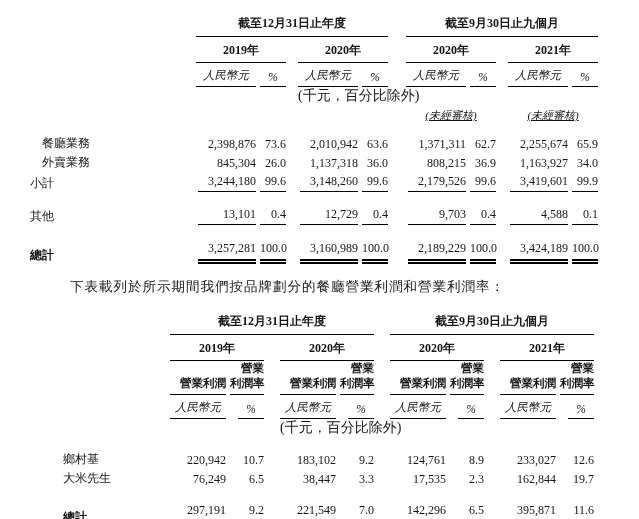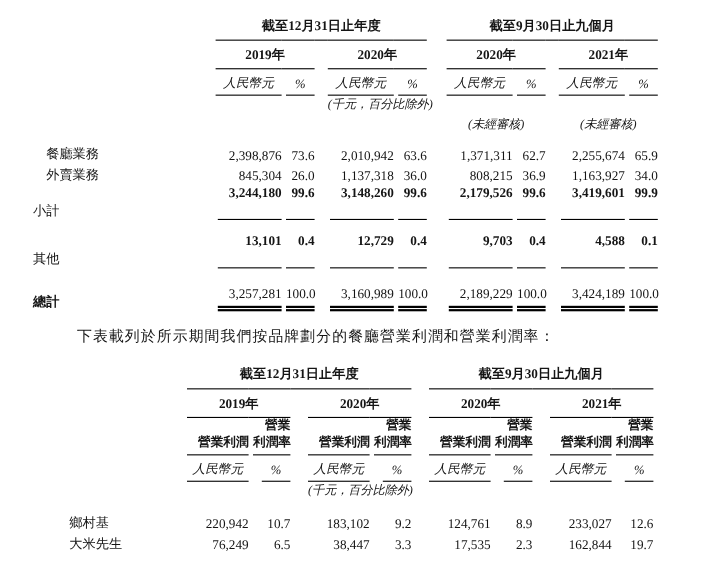--- a/index.html
+++ b/index.html
@@ -19,37 +19,37 @@
   .ghead{font-weight:bold;text-align:center;border-bottom:1.5px solid #000;padding-bottom:4px;font-size:12px;}
   .yhead{font-weight:bold;text-align:center;border-bottom:1px solid #000;padding-bottom:3px;font-size:12px;}
   .curh{text-align:right;}
   .pcth{text-align:right;}
   .hl{display:inline-block;border-bottom:1px solid #000;padding-bottom:3px;text-align:center;font-style:italic;font-size:11.5px;}
   .hb{display:inline-block;border-bottom:1px solid #000;padding-bottom:3px;text-align:right;font-weight:bold;font-size:11.5px;line-height:15px;}
   .wfull{width:100%;}
   .wp1{width:26px;}
   .wp2{width:34px;}
 
-  .note{font-style:italic;font-size:11px;text-align:center;}
-  .unaud{font-style:italic;font-size:11px;text-align:center;}
+  .note{font-size:14px;text-align:center;}
+  .unaud{font-style:italic;font-size:11px;text-align:center;text-decoration:underline;}
 
   
   .amt{text-align:right;}
   .pct{text-align:right;}
   .v{display:inline-block;text-align:right;}
   .t1 .amt .v{width:58px;}
   .t1 .pct .v{width:26px;}
   .t2 .amt .v{width:52px;}
   .t2 .pct .v{width:30px;}
 
   .lbl{text-align:left;}
   .ind{padding-left:12px;}
   .t2 .lbl{padding-left:33px;}
 
-  .r-sub .v{border-bottom:1px solid #000;padding-bottom:16px;font-weight:bold;}
+  .r-sub .v{border-bottom:1px solid #000;padding-bottom:2px;}
   .r-tot .v{border-bottom:5px double #000;padding-bottom:3px;}
   .r-tot .lbl{font-weight:bold;}
 
   
   .hg td{height:22px;}
   .yh td{height:22px;}
   .cur td{height:24px;}
   .noter td{height:15px;}
   .unar td{height:18px;}
   .secr td{height:20px;}

